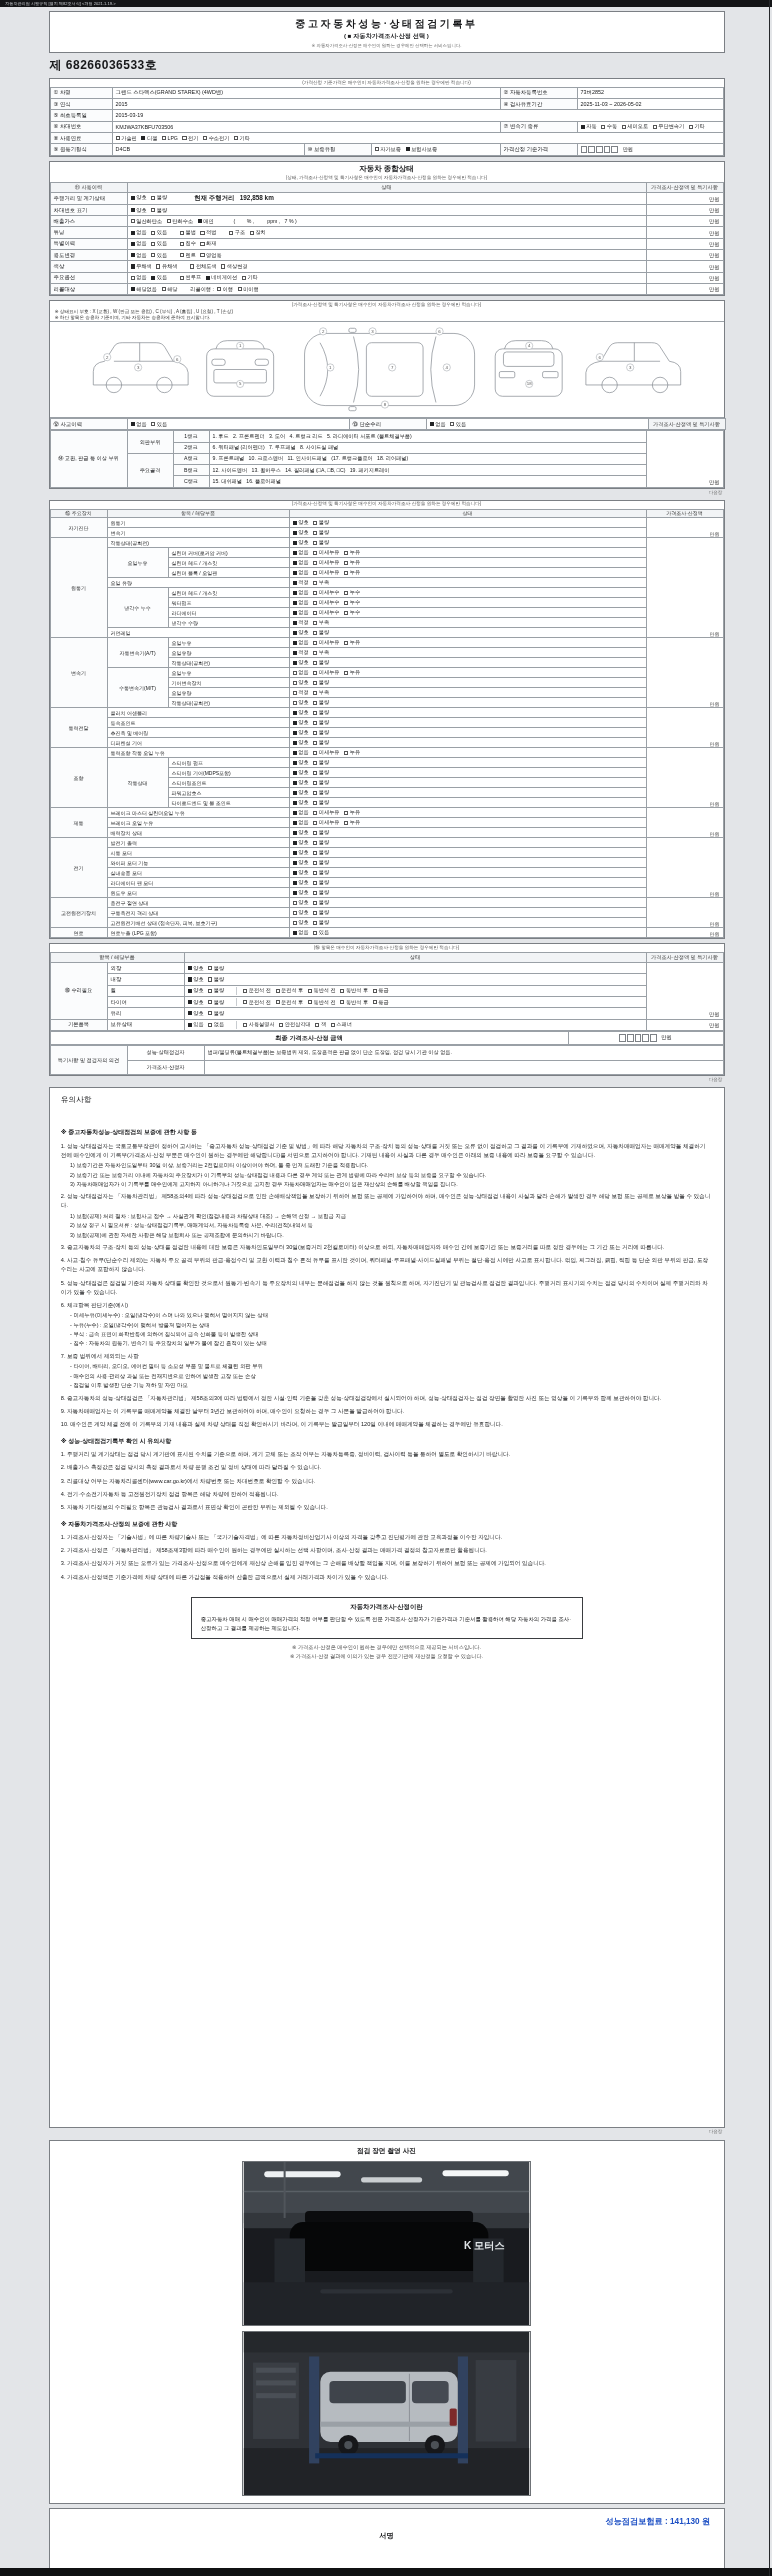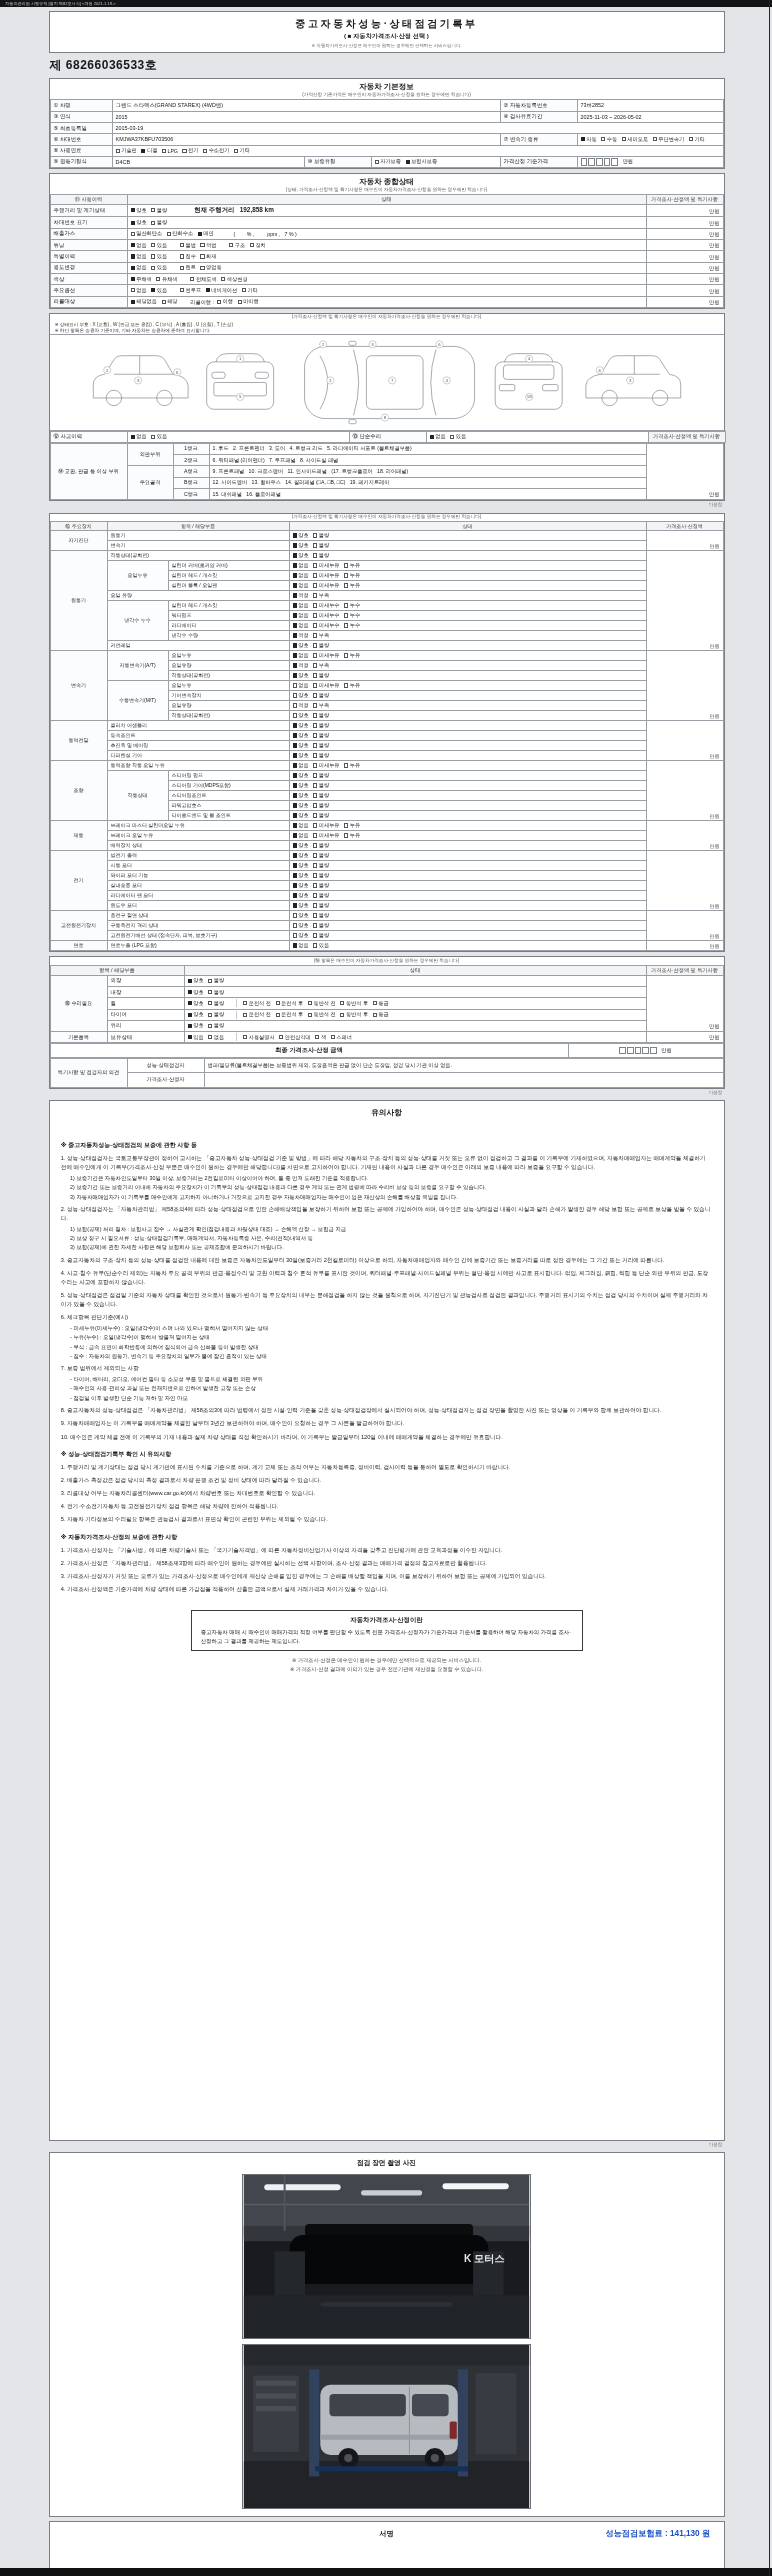--- a/index.html
+++ b/index.html
@@ -61,57 +61,56 @@
   .dev { text-align:center; background:#fbfcfd; font-size:5.2px; }
   .sub { text-align:center; font-size:4.9px; background:#fcfdfe; }
 
   
   .op { text-align:center; font-size:5.2px; background:#fbfcfd; }
   .role { text-align:center; font-size:5.2px; height:14.4px; }
   .optext { font-size:5.2px; color:#222; }
 
   
   .notice-panel { min-height:1041px; padding:7.2px 11.3px 9.3px; }
-  .notice-title { text-align:center; font-weight:bold; font-size:7.7px; margin-bottom:23px; }
+  .notice-title { font-weight:normal; font-size:7.7px; margin-bottom:23px; }
   .n-head { font-weight:bold; font-size:6px; margin:8.2px 0 3.1px; }
   .n-item { font-size:5.6px; line-height:1.62; margin:4.1px 0 1.5px; }
   .n-sub  { font-size:5.4px; line-height:1.55; margin:1px 0 1px 9.3px; color:#222; }
   .n-box { width:392px; margin:15.5px auto 5.2px; border:1px solid #3a3d40; padding:5.2px 9.3px; }
   .n-box-title { text-align:center; font-weight:bold; font-size:6.4px; margin-bottom:3.1px; }
   .n-box-text { font-size:5.4px; line-height:1.6; }
   .n-note { font-size:5.2px; color:#444; margin-top:2.1px; text-align:center; }
 
   
   .photo-panel { padding:6.2px 0 7.2px; }
   .photo-title { text-align:center; font-weight:bold; font-size:6.7px; }
   .photo { display:block; margin:5.2px auto 0; border:0.5px solid #6f7377; width:289px; height:165px; }
 
   
   .sign-panel { position:relative; height:77px; }
-  .sign-title { text-align:center; font-weight:bold; font-size:7.2px; padding-top:7px; }
+  .sign-title { text-align:center; font-weight:bold; font-size:7.2px; padding-top:22px; }
   .sign-fee { position:absolute; right:13.4px; top:6.2px; color:#1c4fc4; font-weight:bold; font-size:8.2px; }
 </style>
 </head>
 <body>
 
 <div class="topbar">
   <span>자동차관리법 시행규칙 [별지 제82호서식] &lt;개정 2021.1.19.&gt;</span>
 </div>
 
 <div class="page">
 
   <div class="panel head-panel">
     <div class="head-title">중고자동차성능·상태점검기록부</div>
     <div class="head-sub">( ■ 자동차가격조사·산정 선택 )</div>
     <div class="head-note">※ 자동차가격조사·산정은 매수인이 원하는 경우에만 선택하는 서비스입니다.</div>
   </div>
   <div class="doc-no">제 68266036533호</div>
 
   <div class="panel">
-    <div class="sec-title">자동차 기본정보</div>
     <div class="sec-note">(가격산정 기준가격은 매수인이 자동차가격조사·산정을 원하는 경우에만 적습니다)</div>
     <table>
       <colgroup>
           <col style="width:62px">
           <col style="width:192px">
           <col style="width:67px">
           <col style="width:129px">
           <col style="width:77px">
           <col>
         </colgroup>

